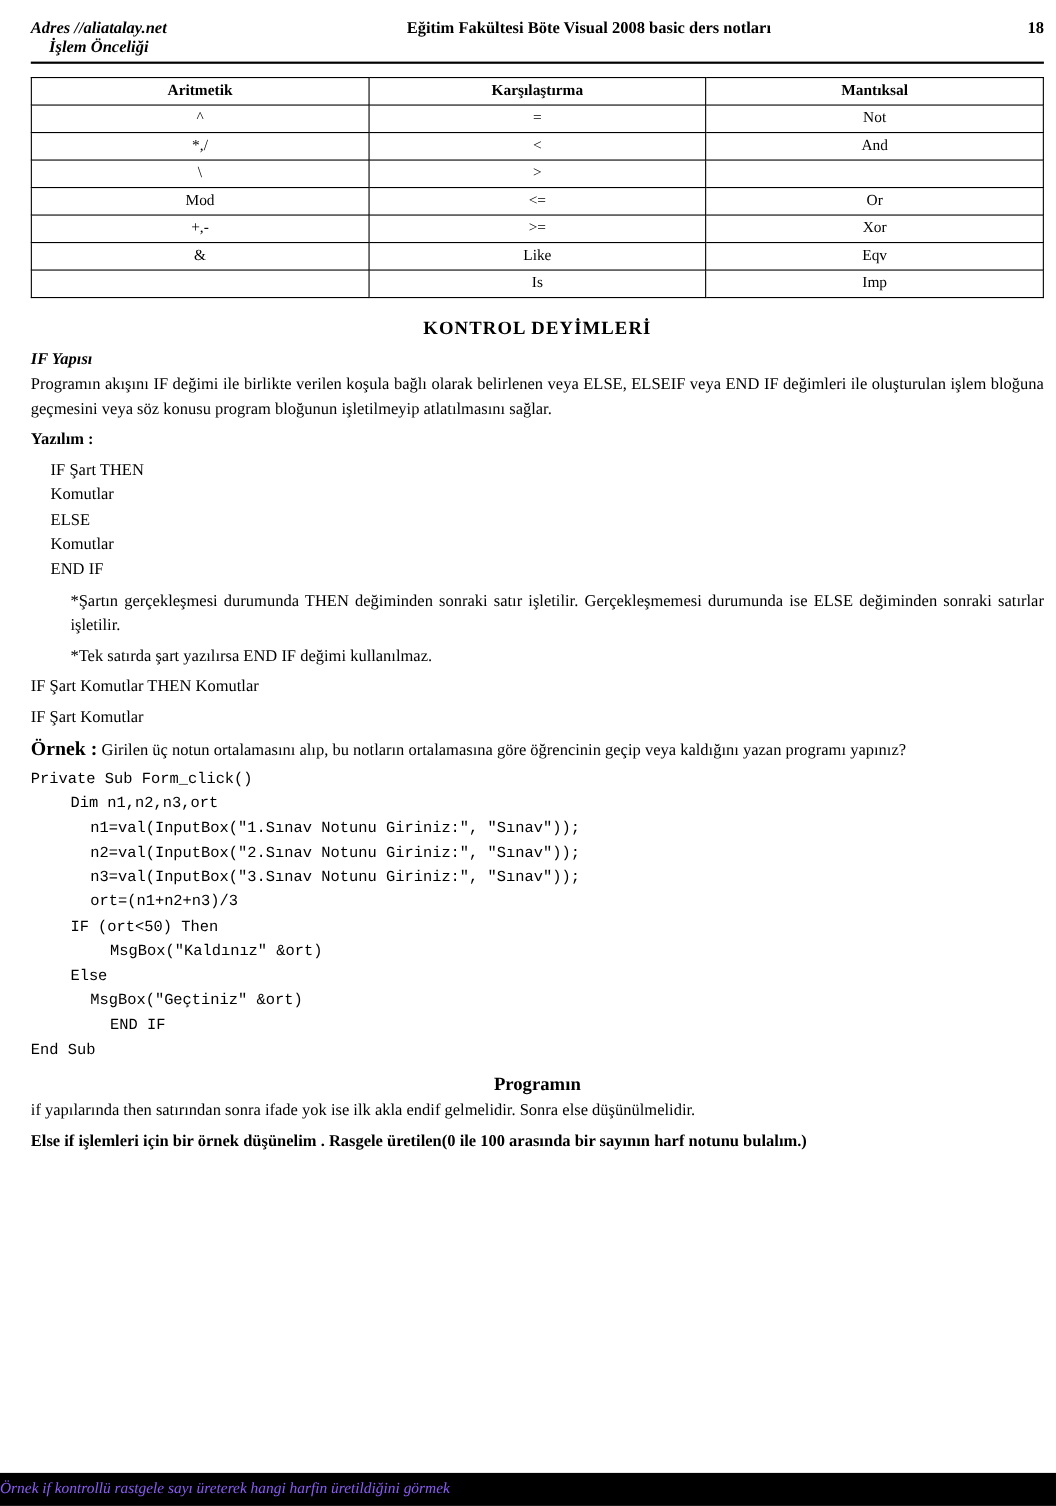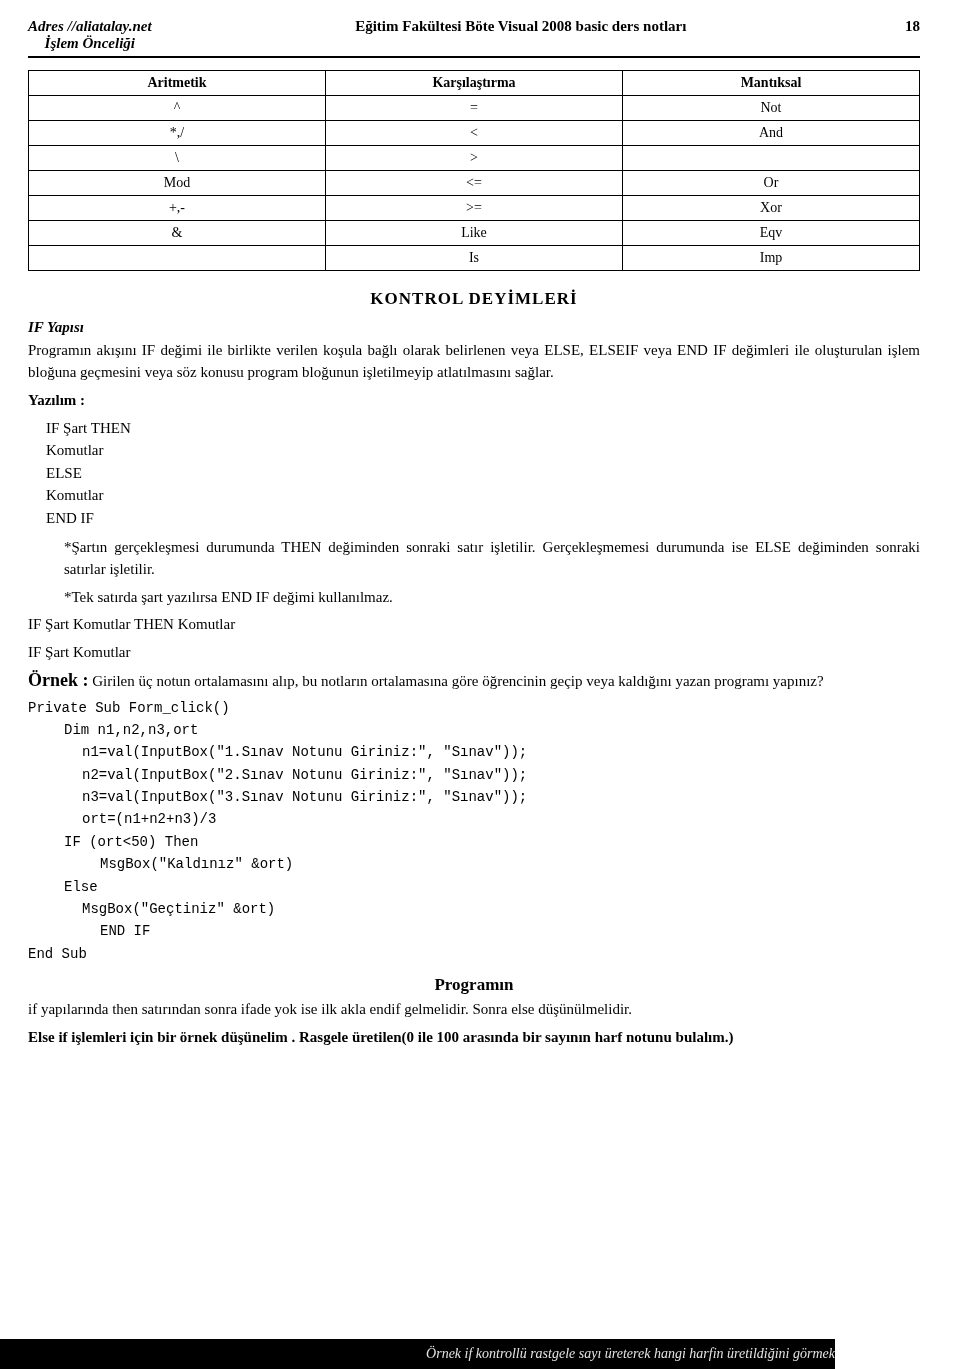--- a/index.html
+++ b/index.html
@@ -8,21 +8,21 @@
       font-size: 15px;
       background: #fff;
       color: #000;
       width: 960px;
       min-height: 1369px;
       position: relative;
     }
     .page {
       width: 960px;
       min-height: 1369px;
-      padding: 18px 40px 18px 28px;
+      padding: 18px 11px 18px 28px;
       position: relative;
     }
     .header {
       display: flex;
       justify-content: space-between;
       align-items: flex-start;
       border-bottom: 2px solid #000;
       padding-bottom: 4px;
       margin-bottom: 12px;
     }
@@ -94,24 +94,24 @@
     .hatirlatma-title {
       font-size: 17px;
       font-weight: bold;
       text-align: center;
       margin: 10px 0 4px 0;
     }
     .footer-bar {
       position: absolute;
       bottom: 0;
       left: 0;
-      width: 835px;
+      width: 960px;
       background: #000;
-      color: #e5e5e5;
-      text-align: right;
+      color: #8b5cf6;
+      text-align: left;
       font-size: 14px;
       padding: 7px 0;
       font-style: italic;
     }
     .ornek-label {
       font-weight: bold;
       font-size: 18px;
     }
     .private-sub {
       margin: 4px 0 4px 0;

